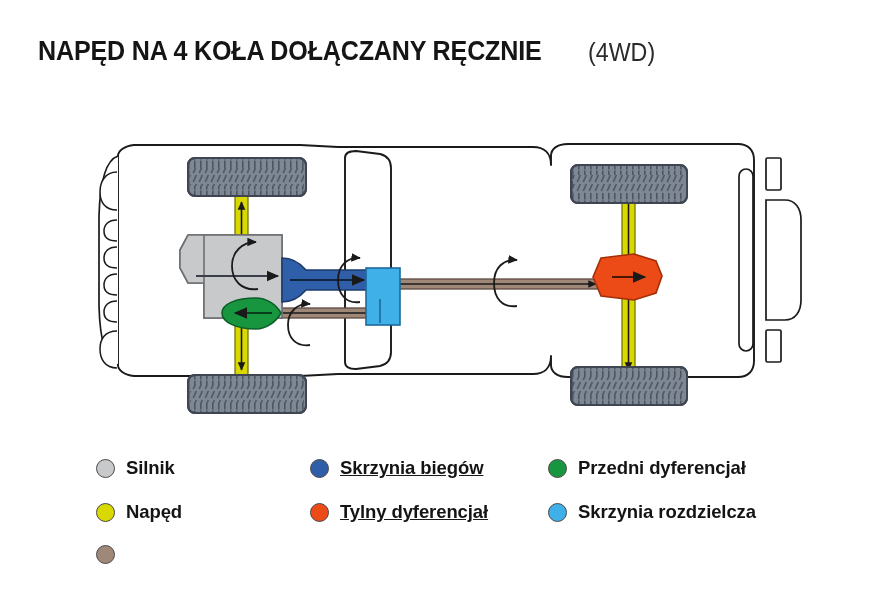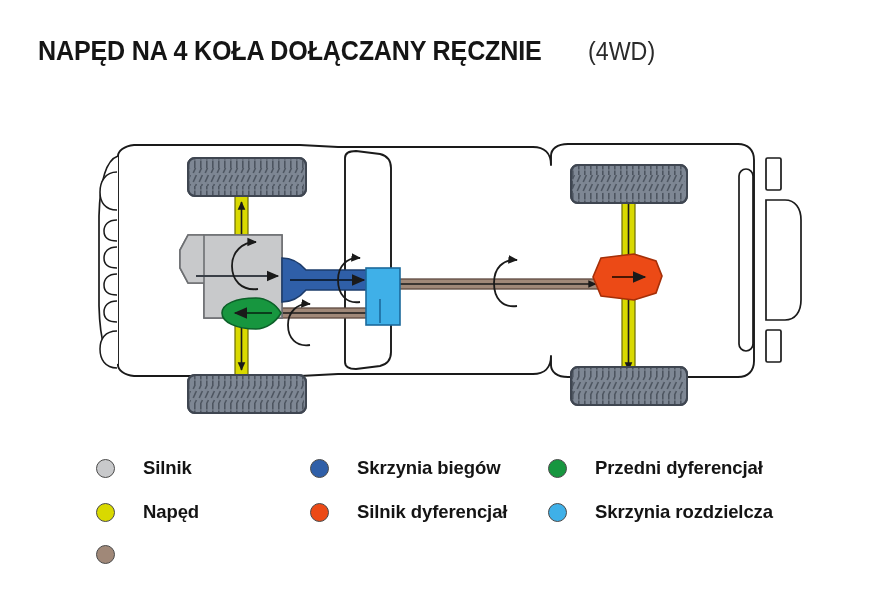--- a/index.html
+++ b/index.html
@@ -16,21 +16,21 @@
     font-family: "Liberation Sans", sans-serif;
     color: #1a1a1a;
   }
 
   
   #title-bar {
     position: absolute;
     left: 38px;
     top: 36px;
     display: flex;
-    align-items: center;
+    align-items: flex-end;
     gap: 9px;
     white-space: nowrap;
   }
   #title-main {
     font-size: 27px;
     font-weight: 700;
     letter-spacing: -0.2px;
     color: #151515;
     transform: scaleX(0.93);
     transform-origin: left center;
@@ -73,24 +73,23 @@
     height: 19px;
     border-radius: 50%;
     border: 1.3px solid #4a4a4a;
     flex: 0 0 auto;
   }
   .legend-label {
     font-size: 18.5px;
     font-weight: 700;
     color: #141414;
     letter-spacing: -0.1px;
-    margin-left: 17px;
   }
   .col1 { left: 0px; }
-  .col2 { left: 214px; }
+  .col2 { left: 214px; text-decoration: underline; }
   .col3 { left: 452px; }
   .row1 { top: 2px; }
   .row2 { top: 46px; text-align: right; }
   .row3 { top: 90px; }
 </style>
 </head>
 <body>
 
 <div id="title-bar">
   <span id="title-main">NAPĘD NA 4 KOŁA DOŁĄCZANY RĘCZNIE</span>
@@ -310,21 +309,21 @@
     <span class="legend-dot" style="background:#a08878"></span>
   </div>
 
   <div class="legend-item col2 row1">
     <span class="legend-dot" style="background:#2f5fa8"></span>
     <span class="legend-label">Skrzynia biegów</span>
   </div>
 
   <div class="legend-item col2 row2">
     <span class="legend-dot" style="background:#ec4a16"></span>
-    <span class="legend-label">Silnik dyferencjał</span>
+    <span class="legend-label">Tylny dyferencjał</span>
   </div>
 
   <div class="legend-item col3 row2">
     <span class="legend-dot" style="background:#3fb0e8"></span>
     <span class="legend-label">Skrzynia rozdzielcza</span>
   </div>
 
   <div class="legend-item col3 row1">
     <span class="legend-dot" style="background:#17963f"></span>
     <span class="legend-label">Przedni dyferencjał</span>

